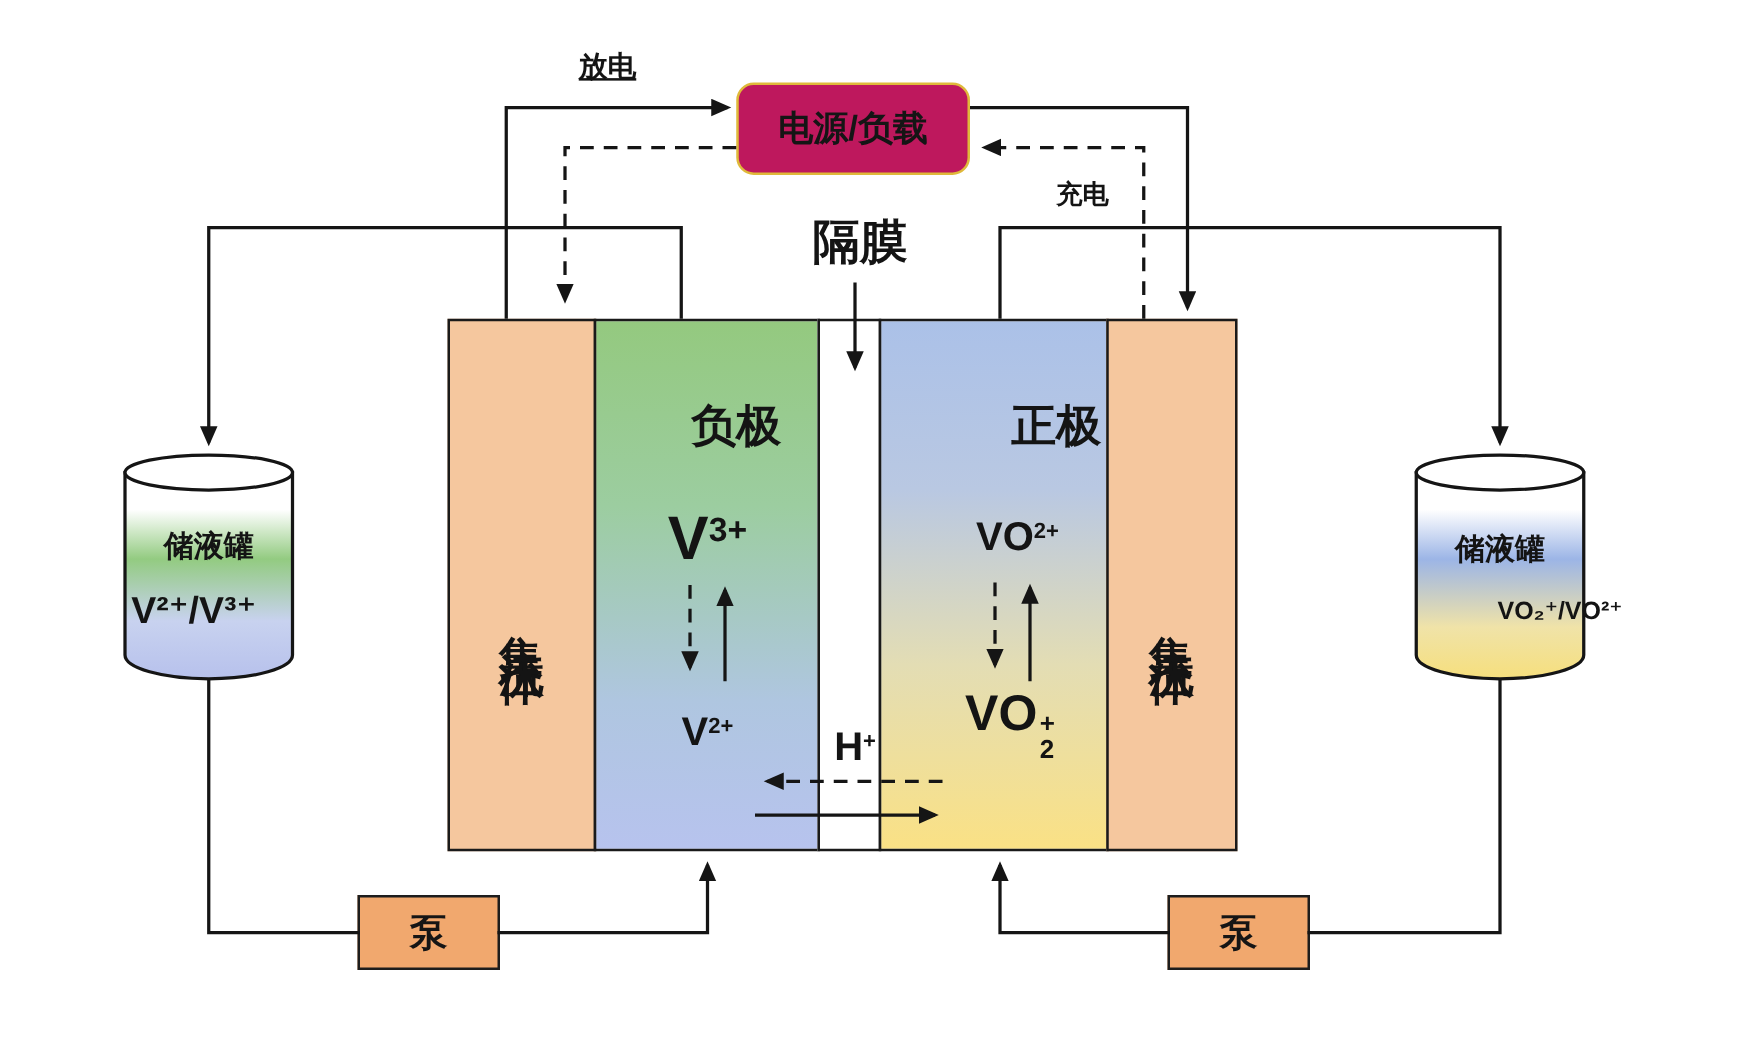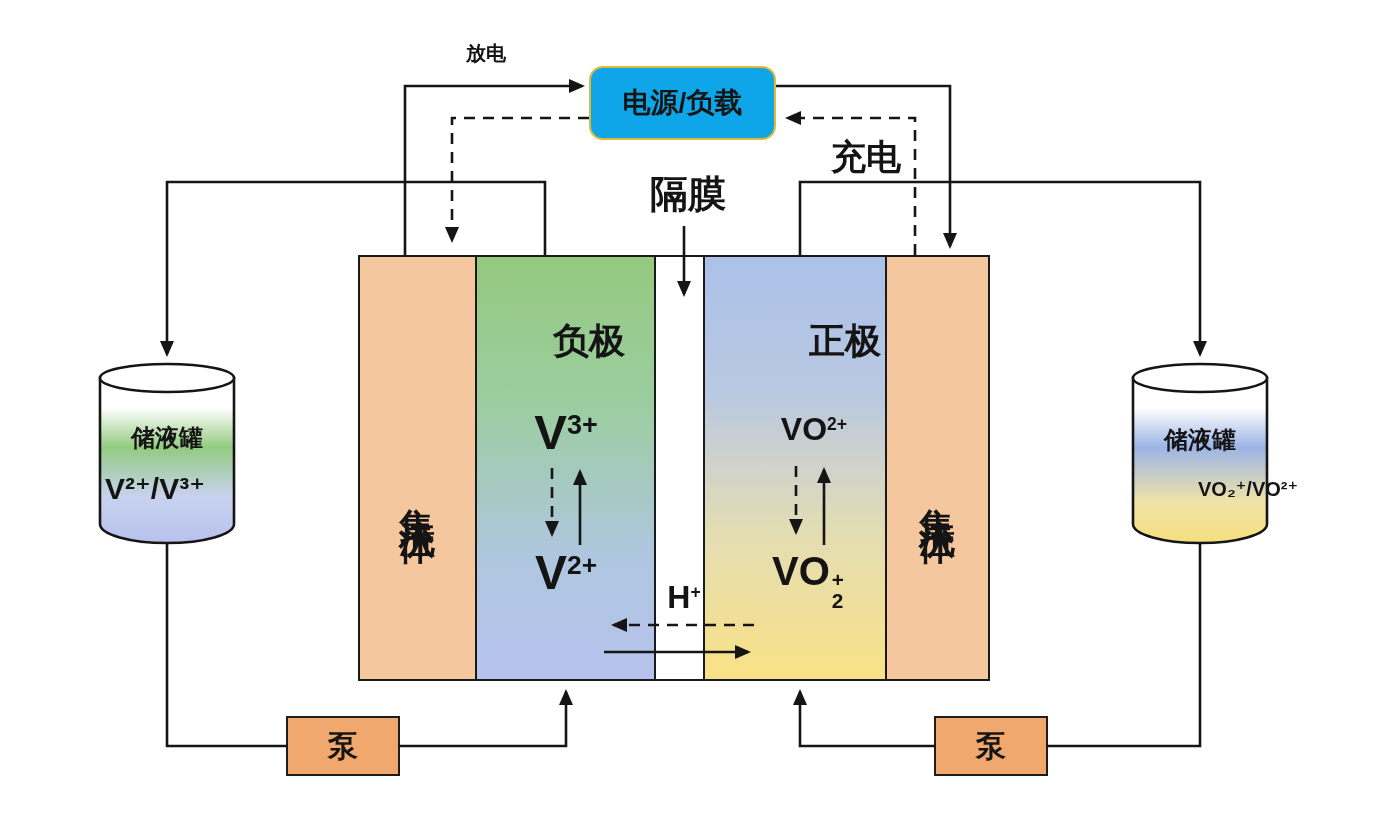--- a/index.html
+++ b/index.html
@@ -8,21 +8,21 @@
 
   
   .col{position:absolute;top:255px;height:426px;box-sizing:border-box;border:2.5px solid #1a1a1a;z-index:1;}
   .collector{background:#f5c79e;}
   .negative{background:linear-gradient(180deg,#94c97f 0%,#9ccda0 35%,#afc6e0 72%,#b7c3ee 100%);}
   .membrane-col{background:#ffffff;}
   .positive{background:linear-gradient(180deg,#abc1e8 0%,#b9c8e2 32%,#e3ddb4 65%,#fae185 100%);}
 
   
   .power-box{position:absolute;left:589px;top:66px;width:187px;height:74px;box-sizing:border-box;
-             background:#0ea5e9;border:2.5px solid #dfb93a;border-radius:14px;z-index:2;
+             background:#be185d;border:2.5px solid #dfb93a;border-radius:14px;z-index:2;
              display:flex;align-items:center;justify-content:center;font-size:28px;font-weight:bold;}
   .pump{position:absolute;top:716px;width:114px;height:60px;box-sizing:border-box;background:#f1a86e;
         border:2.5px solid #1d1d1d;z-index:2;display:flex;align-items:center;justify-content:center;
         font-size:30px;font-weight:bold;}
 
   
   .overlay{position:absolute;left:0;top:0;z-index:3;pointer-events:none;}
 
   
   .lbl{position:absolute;transform:translate(-50%,-50%);font-weight:bold;color:#141414;
@@ -104,31 +104,31 @@
     <g>
       <path d="M100,378 V524 A67,19 0 0 0 234,524 V378 Z" fill="url(#tankL)" stroke="#151515" stroke-width="2.6"></path>
       <ellipse cx="167" cy="378" rx="67" ry="14" fill="#ffffff" stroke="#151515" stroke-width="2.6"></ellipse>
     </g>
     <g>
       <path d="M1133,378 V524 A67,19 0 0 0 1267,524 V378 Z" fill="url(#tankR)" stroke="#151515" stroke-width="2.6"></path>
       <ellipse cx="1200" cy="378" rx="67" ry="14" fill="#ffffff" stroke="#151515" stroke-width="2.6"></ellipse>
     </g>
   </svg>
 
-  <div class="lbl" style="left:486px;top:53px;font-size:20px;">放电</div>
-  <div class="lbl" style="left:866px;top:156px;font-size:35px;">充电</div>
+  <div class="lbl" style="left:486px;top:53px;font-size:23px;text-decoration:underline;">放电</div>
+  <div class="lbl" style="left:866px;top:156px;font-size:21px;">充电</div>
   <div class="lbl" style="left:688px;top:194px;font-size:38px;">隔膜</div>
 
   <div class="lbl" style="left:589px;top:341px;font-size:36px;">负极</div>
   <div class="lbl" style="left:810px;top:341px;font-size:36px;margin-left:35px;">正极</div>
 
   <div class="lbl species" style="left:566px;top:432px;font-size:49px;">
     <span>V</span><span class="sp-sup">3+</span>
   </div>
-  <div class="lbl species" style="left:566px;top:573px;font-size:48px;text-align:right;">
+  <div class="lbl species" style="left:566px;top:585px;font-size:32px;text-align:right;">
     <span>V</span><span class="sp-sup">2+</span>
   </div>
   <div class="lbl species" style="left:814px;top:429px;font-size:32px;">
     <span>VO</span><span class="sp-sup">2+</span>
   </div>
   <div class="lbl species" style="left:808px;top:581px;font-size:40px;">
     <span>VO</span><span class="sp-stack">
         <span>+</span>
         <span>2</span>
       </span>

